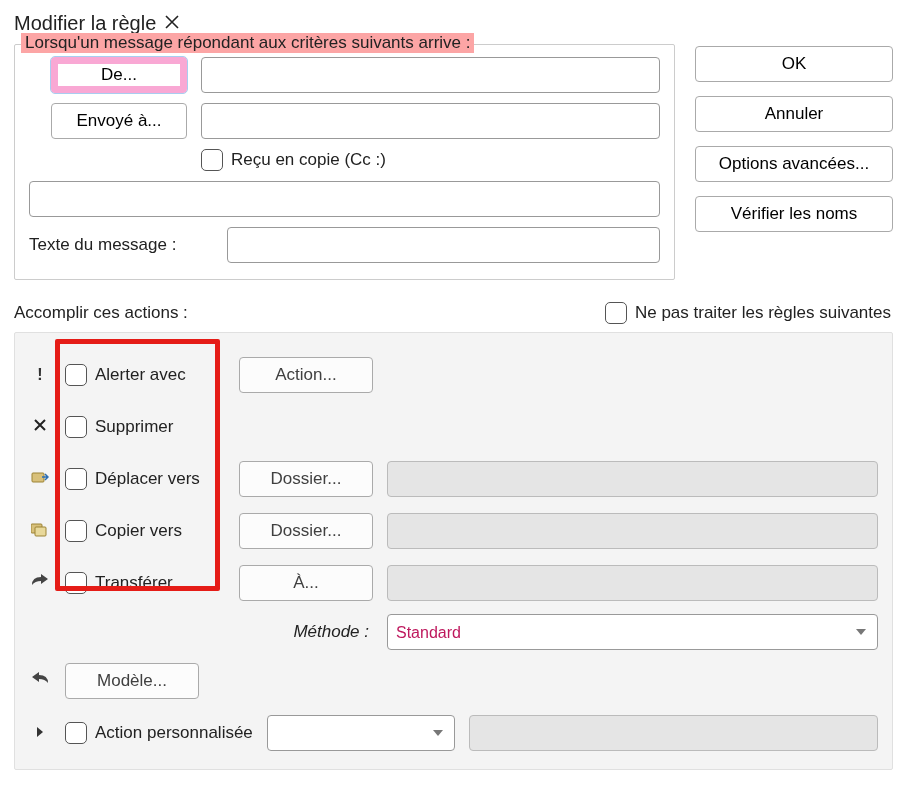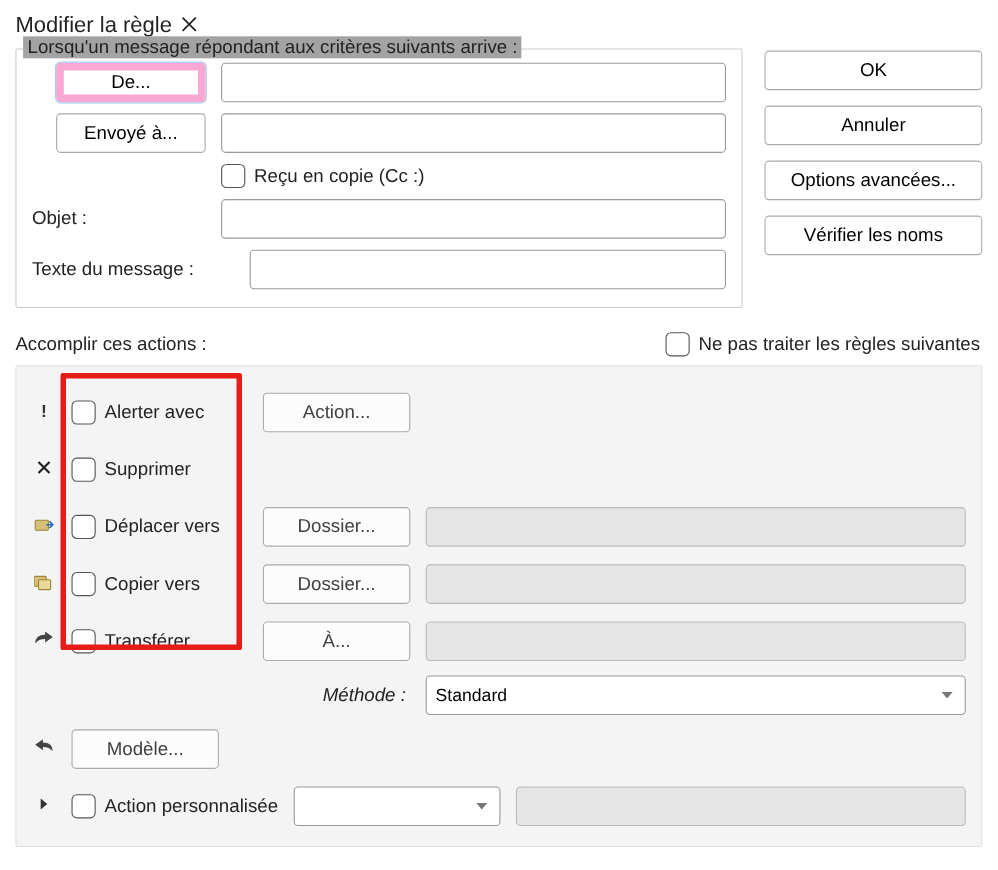--- a/index.html
+++ b/index.html
@@ -33,21 +33,21 @@
     flex: 1;
     border: 1px solid #ccc;
     border-radius: 2px;
     position: relative;
     padding: 12px 14px 14px 14px;
   }
   .criteria-legend {
     position: absolute;
     top: -12px;
     left: 6px;
-    background: #a3a3a3;
+    background: #fca5a5;
     padding: 0 4px;
     font-size: 17px;
   }
   .side-buttons {
     width: 198px;
     display: flex;
     flex-direction: column;
     gap: 14px;
     padding-top: 2px;
   }
@@ -186,21 +186,21 @@
     width: 134px;
     text-align: right;
     padding-right: 4px;
     font-size: 17px;
     font-style: italic;
   }
   select.combo {
     appearance: none;
     background: #fff;
     padding-right: 28px;
-    color: #000000;
+    color: #be185d;
   }
   .combo-wrap {
     position: relative;
     flex: 1;
   }
   .combo-wrap::after {
     content: "";
     position: absolute;
     right: 12px; top: 50%;
     width: 0; height: 0;
@@ -250,23 +250,20 @@
       <div class="slot-left"></div>
       <div class="slot-right inline-checks">
         <label class="check-label">
           <span class="check"></span>
           <span>Reçu en copie (Cc :)</span>
         </label>
       </div>
     </div>
 
     <div class="criteria-row">
-      <div class="slot-left" style="justify-content:flex-start;">
-        <span class="label-text">Objet :</span>
-      </div>
       <div class="slot-right">
         <input type="text" class="text-input" value="" style="">
       </div>
     </div>
 
     <div class="criteria-row" style="margin-bottom:2px;gap:40px;">
       <div class="slot-left" style="justify-content:flex-start;">
         <span class="label-text">Texte du message :</span>
       </div>
       <div class="slot-right">

